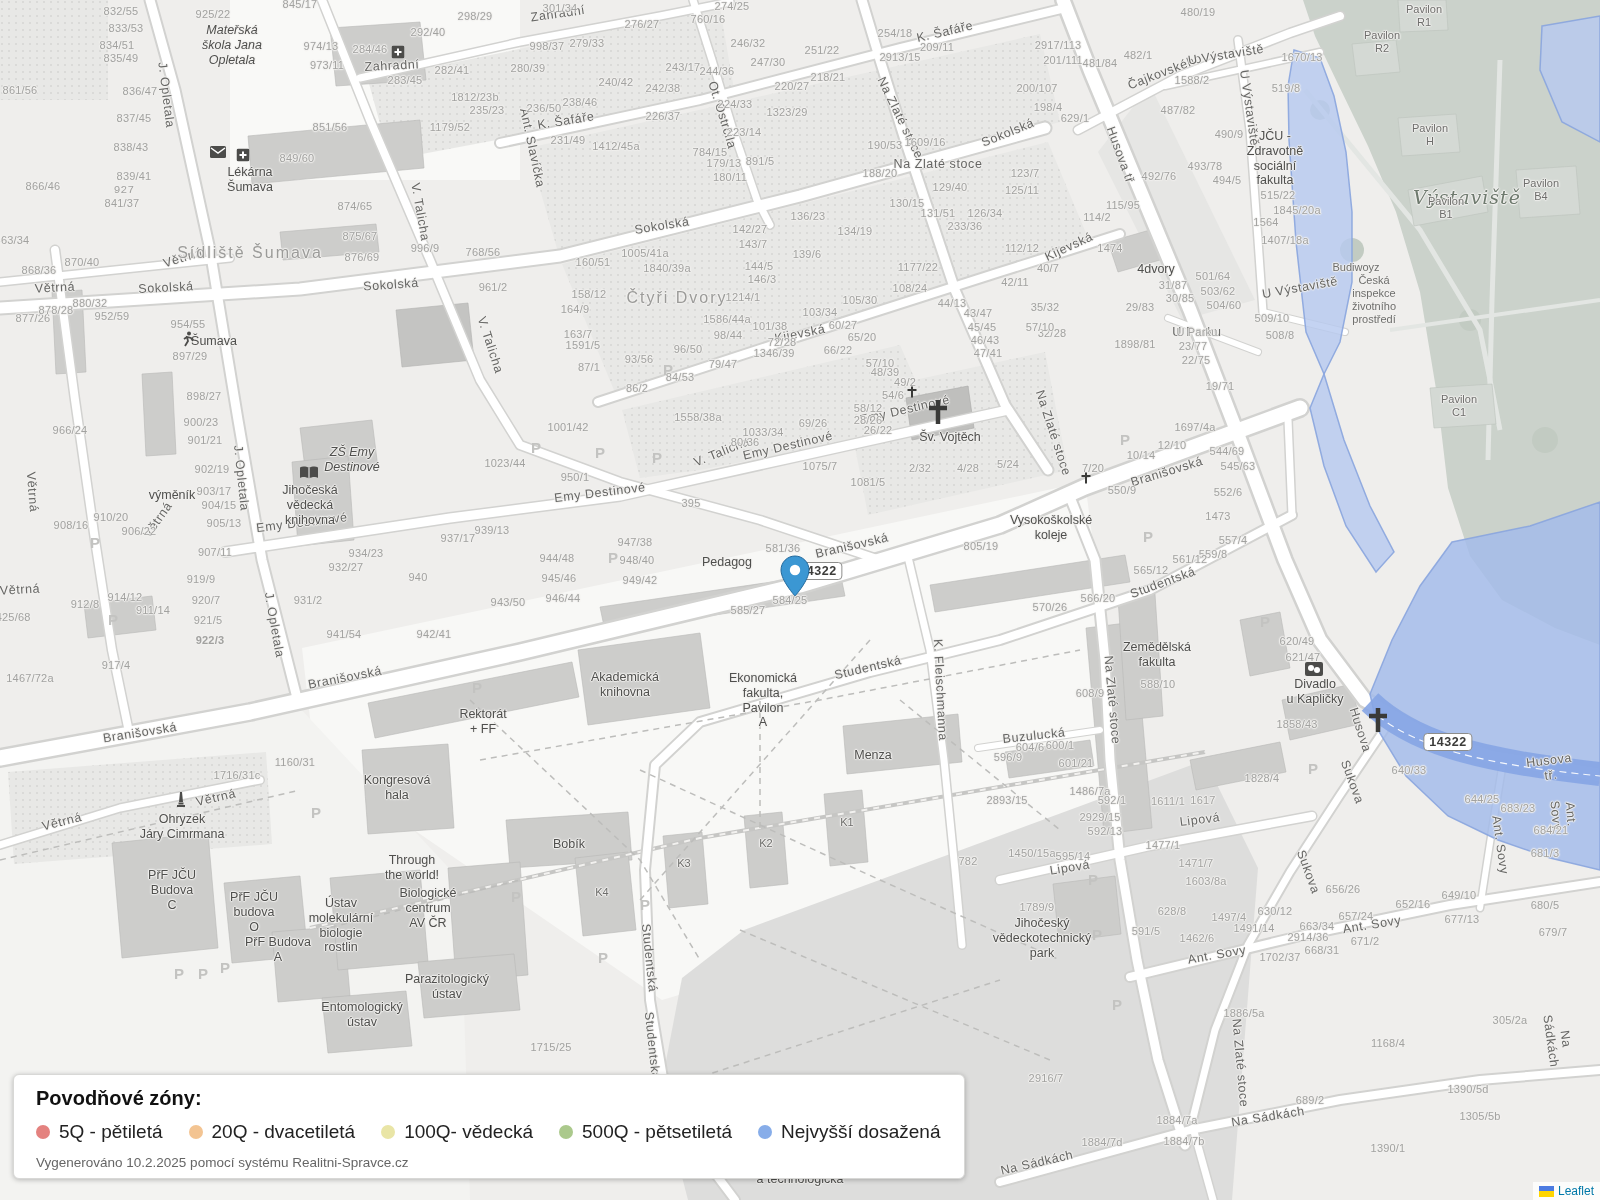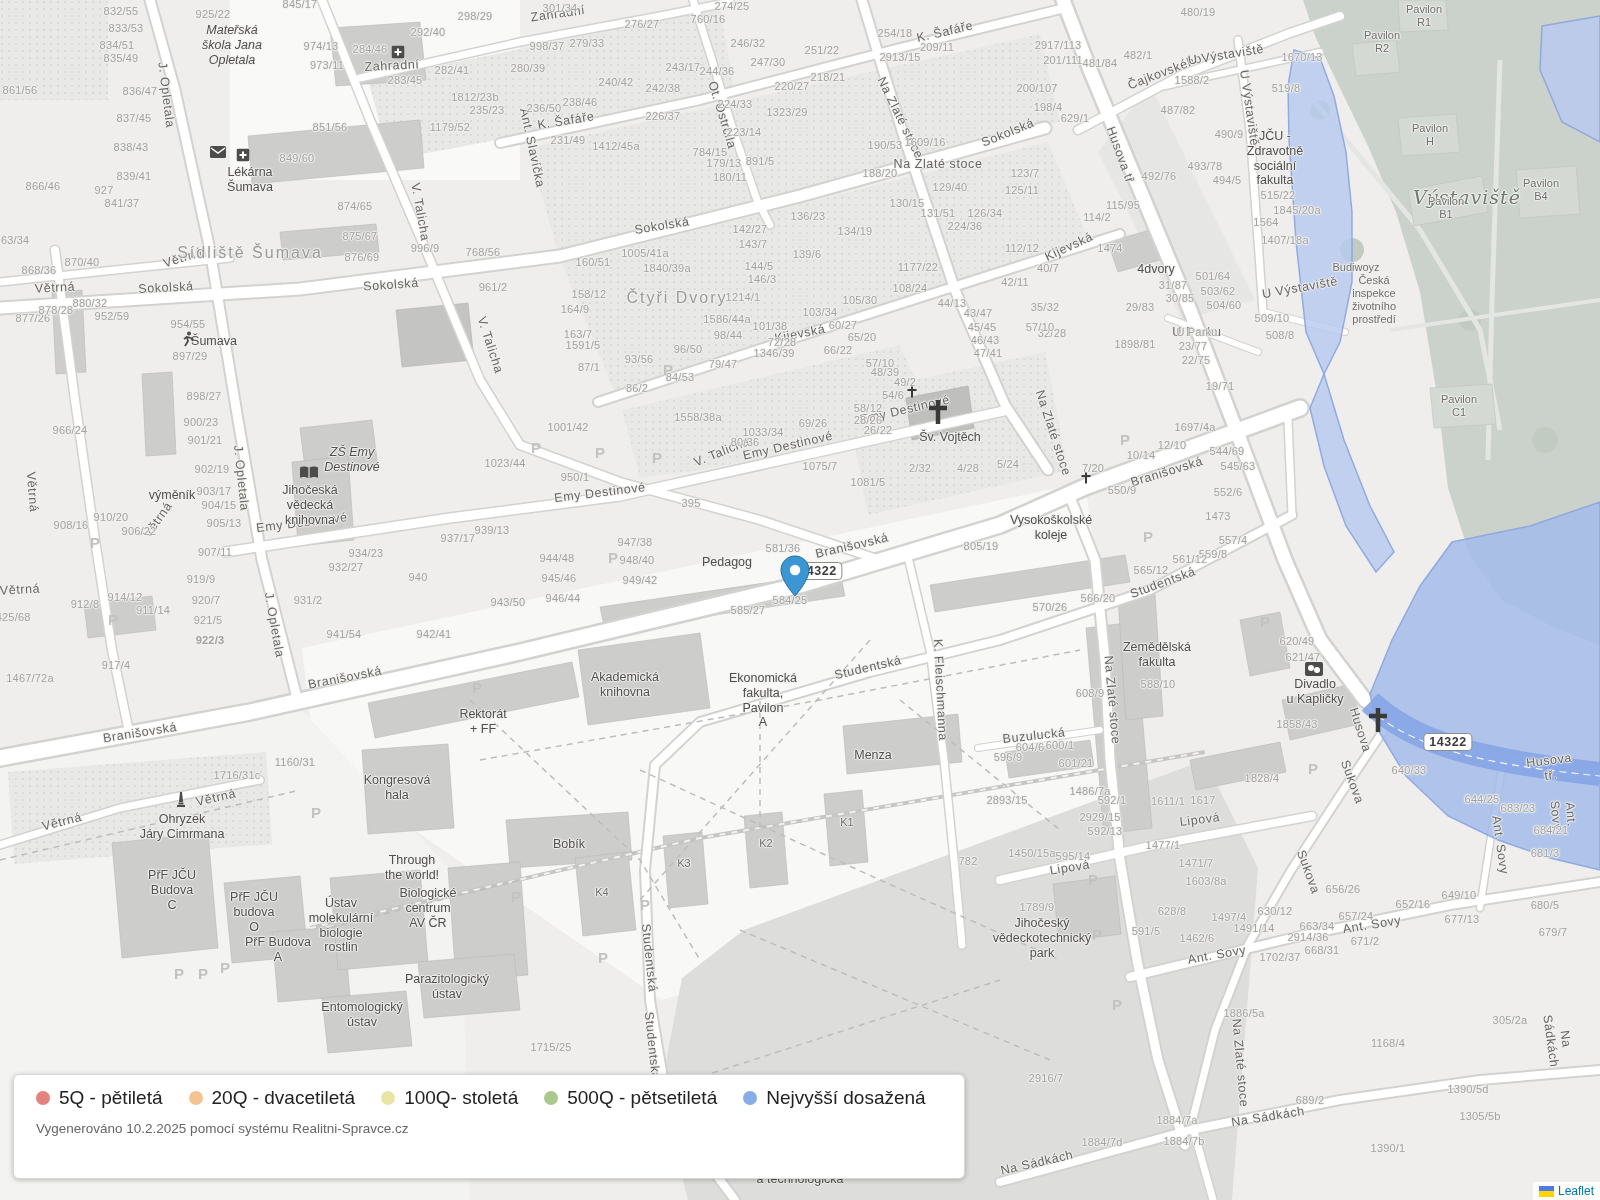--- a/index.html
+++ b/index.html
@@ -393,21 +393,21 @@
       <div class="lbl lbl-parcel" style="left: 126px; top: 28px;">833/53</div>
       <div class="lbl lbl-parcel" style="left: 117px; top: 45px;">834/51</div>
       <div class="lbl lbl-parcel" style="left: 121px; top: 58px;">835/49</div>
       <div class="lbl lbl-parcel" style="left: 20px; top: 90px;">861/56</div>
       <div class="lbl lbl-parcel" style="left: 140px; top: 91px;">836/47</div>
       <div class="lbl lbl-parcel" style="left: 134px; top: 118px;">837/45</div>
       <div class="lbl lbl-parcel" style="left: 131px; top: 147px;">838/43</div>
       <div class="lbl lbl-parcel" style="left: 134px; top: 176px;">839/41</div>
       <div class="lbl lbl-parcel" style="left: 122px; top: 203px;">841/37</div>
       <div class="lbl lbl-parcel" style="left: 43px; top: 186px;">866/46</div>
-      <div class="lbl lbl-parcel" style="left: 104px; top: 190px;">927</div>
+      <div class="lbl lbl-parcel" style="left: 124px; top: 190px; font-family: Liberation Mono, monospace;">927</div>
       <div class="lbl lbl-parcel" style="left: 12px; top: 240px;">863/34</div>
       <div class="lbl lbl-parcel" style="left: 82px; top: 262px;">870/40</div>
       <div class="lbl lbl-parcel" style="left: 39px; top: 270px;">868/36</div>
       <div class="lbl lbl-parcel" style="left: 33px; top: 318px;">877/26</div>
       <div class="lbl lbl-parcel" style="left: 56px; top: 310px;">878/28</div>
       <div class="lbl lbl-parcel" style="left: 90px; top: 303px;">880/32</div>
       <div class="lbl lbl-parcel" style="left: 112px; top: 316px;">952/59</div>
       <div class="lbl lbl-parcel" style="left: 188px; top: 324px;">954/55</div>
       <div class="lbl lbl-parcel" style="left: 190px; top: 356px;">897/29</div>
       <div class="lbl lbl-parcel" style="left: 204px; top: 396px;">898/27</div>
@@ -551,21 +551,21 @@
       <div class="lbl lbl-parcel" style="left: 750px; top: 229px;">142/27</div>
       <div class="lbl lbl-parcel" style="left: 753px; top: 244px;">143/7</div>
       <div class="lbl lbl-parcel" style="left: 759px; top: 266px;">144/5</div>
       <div class="lbl lbl-parcel" style="left: 762px; top: 279px;">146/3</div>
       <div class="lbl lbl-parcel" style="left: 808px; top: 216px;">136/23</div>
       <div class="lbl lbl-parcel" style="left: 855px; top: 231px;">134/19</div>
       <div class="lbl lbl-parcel" style="left: 807px; top: 254px;">139/6</div>
       <div class="lbl lbl-parcel" style="left: 907px; top: 203px;">130/15</div>
       <div class="lbl lbl-parcel" style="left: 938px; top: 213px;">131/51</div>
       <div class="lbl lbl-parcel" style="left: 950px; top: 187px;">129/40</div>
-      <div class="lbl lbl-parcel" style="left: 965px; top: 226px;">224/36</div>
+      <div class="lbl lbl-parcel" style="left: 965px; top: 226px;">233/36</div>
       <div class="lbl lbl-parcel" style="left: 952px; top: 303px;">44/13</div>
       <div class="lbl lbl-parcel" style="left: 978px; top: 313px;">43/47</div>
       <div class="lbl lbl-parcel" style="left: 982px; top: 327px;">45/45</div>
       <div class="lbl lbl-parcel" style="left: 985px; top: 340px;">46/43</div>
       <div class="lbl lbl-parcel" style="left: 988px; top: 353px;">47/41</div>
       <div class="lbl lbl-parcel" style="left: 885px; top: 372px;">48/39</div>
       <div class="lbl lbl-parcel" style="left: 905px; top: 382px;">49/2</div>
       <div class="lbl lbl-parcel" style="left: 893px; top: 395px;">54/6</div>
       <div class="lbl lbl-parcel" style="left: 868px; top: 408px;">58/12</div>
       <div class="lbl lbl-parcel" style="left: 880px; top: 363px;">57/10</div>
@@ -758,32 +758,33 @@
     </div>
 
   <div id="marker" title="" style="left: 795px; top: 597px;">
     <svg width="30" height="42" viewBox="0 0 30 42">
       <path d="M15,1 C7.3,1 1,7.3 1,15 C1,25.5 15,41 15,41 C15,41 29,25.5 29,15 C29,7.3 22.7,1 15,1 Z" fill="#3b97d3" stroke="#22699c" stroke-width="1"></path>
       <circle cx="15" cy="15" r="5.2" fill="#ffffff"></circle>
     </svg>
   </div>
 
   <div id="legend">
+    <div id="legend-title">Povodňové zóny:</div>
     <div id="legend-items">
         <span class="legend-item">
           <span class="legend-dot" style="background: rgb(228, 130, 127);"></span>
           <span>5Q - pětiletá</span>
         </span>
         <span class="legend-item">
           <span class="legend-dot" style="background: rgb(243, 196, 146);"></span>
           <span>20Q - dvacetiletá</span>
         </span>
         <span class="legend-item">
           <span class="legend-dot" style="background: rgb(233, 229, 166);"></span>
-          <span>100Q- stoletá</span>
+          <span>100Q- vědecká</span>
         </span>
         <span class="legend-item">
           <span class="legend-dot" style="background: rgb(171, 201, 140);"></span>
           <span>500Q - pětsetiletá</span>
         </span>
         <span class="legend-item">
           <span class="legend-dot" style="background: rgb(135, 173, 233);"></span>
           <span>Nejvyšší dosažená</span>
         </span>
       </div>

